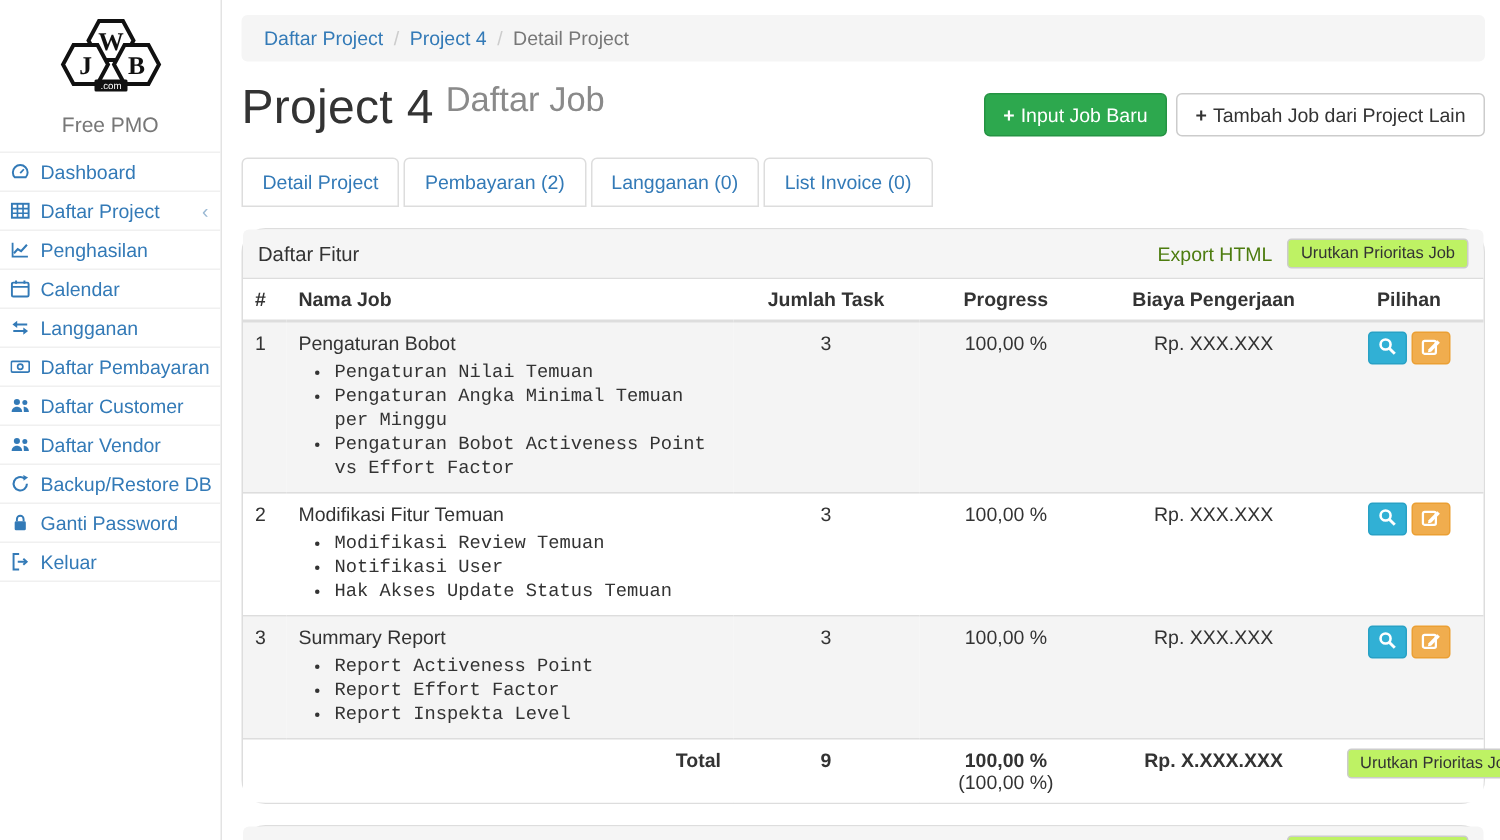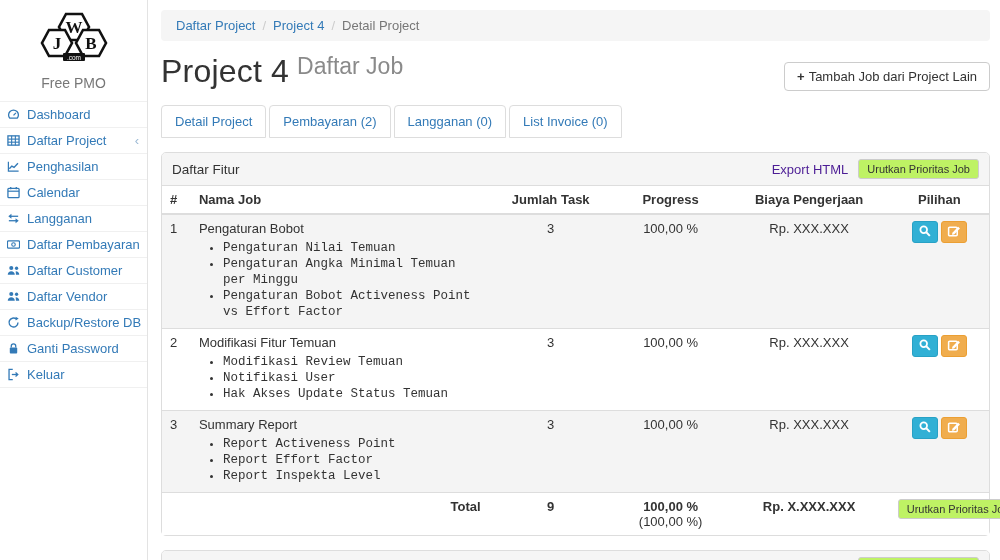--- a/index.html
+++ b/index.html
@@ -54,27 +54,27 @@
 
   
   .tabs { list-style:none; display:flex; margin:14px 0 0; }
   .tab {
     border:1px solid #ddd; border-radius:4px 4px 0 0; background:#fff;
     padding:8px 13px; margin-right:3px; color:#337ab7; cursor:pointer; font-size:13px;
   }
   .tab.active { color:#555; border-bottom-color:#fff; cursor:default; }
 
   
-  .panel { border:1px solid #ddd; border-radius:5px; margin-top:14px; background:#fff; }
+  .panel { border:1px solid #ddd; border-radius:16px; margin-top:14px; background:#fff; }
   .panel-heading {
     background:#f5f5f5; border-bottom:1px solid #ddd; border-radius:4px 4px 0 0;
     padding:6px 10px; display:flex; align-items:center; gap:10px;
   }
   .panel-title { flex:1; font-size:13.5px; color:#333; }
-  .export-link { color:#4c1d95; font-size:13px; cursor:pointer; }
+  .export-link { color:#4d7c0f; font-size:13px; cursor:pointer; }
   .btn-sort {
     font-family:inherit; font-size:11px; color:#333; background:#bef264;
     border:1px solid #ccc; border-radius:3px; padding:3px 8px; cursor:pointer; white-space:nowrap;
   }
 
   table { width:100%; border-collapse:collapse; table-layout:fixed; }
   th { font-size:13px; text-align:left; padding:6px 8px; border-bottom:2px solid #ddd; }
   td { font-size:13px; padding:6px 8px; vertical-align:top; }
   tr.job-row { border-top:1px solid #ddd; }
   tr.job-row.striped { background:#f4f4f4; }
@@ -231,20 +231,21 @@
 </div>
 
 <div class="main">
 
   <div class="breadcrumb" id="breadcrumb"><a href="#">Daftar Project</a><span class="sep">/</span><a href="#">Project 4</a><span class="sep">/</span><span>Detail Project</span></div>
 
   <div class="page-header">
     <span class="page-title">Project 4</span>
     <span class="page-subtitle">Daftar Job</span>
     <span class="header-buttons">
+      <button class="btn btn-success"><span class="plus">+</span><span>Input Job Baru</span></button>
       <button class="btn btn-default"><span class="plus">+</span><span>Tambah Job dari Project Lain</span></button>
     </span>
   </div>
 
   <ul class="tabs" id="tabs">
       <li class="tab">Detail Project</li>
       <li class="tab">Pembayaran (2)</li>
       <li class="tab">Langganan (0)</li>
       <li class="tab">List Invoice (0)</li>
     </ul>

